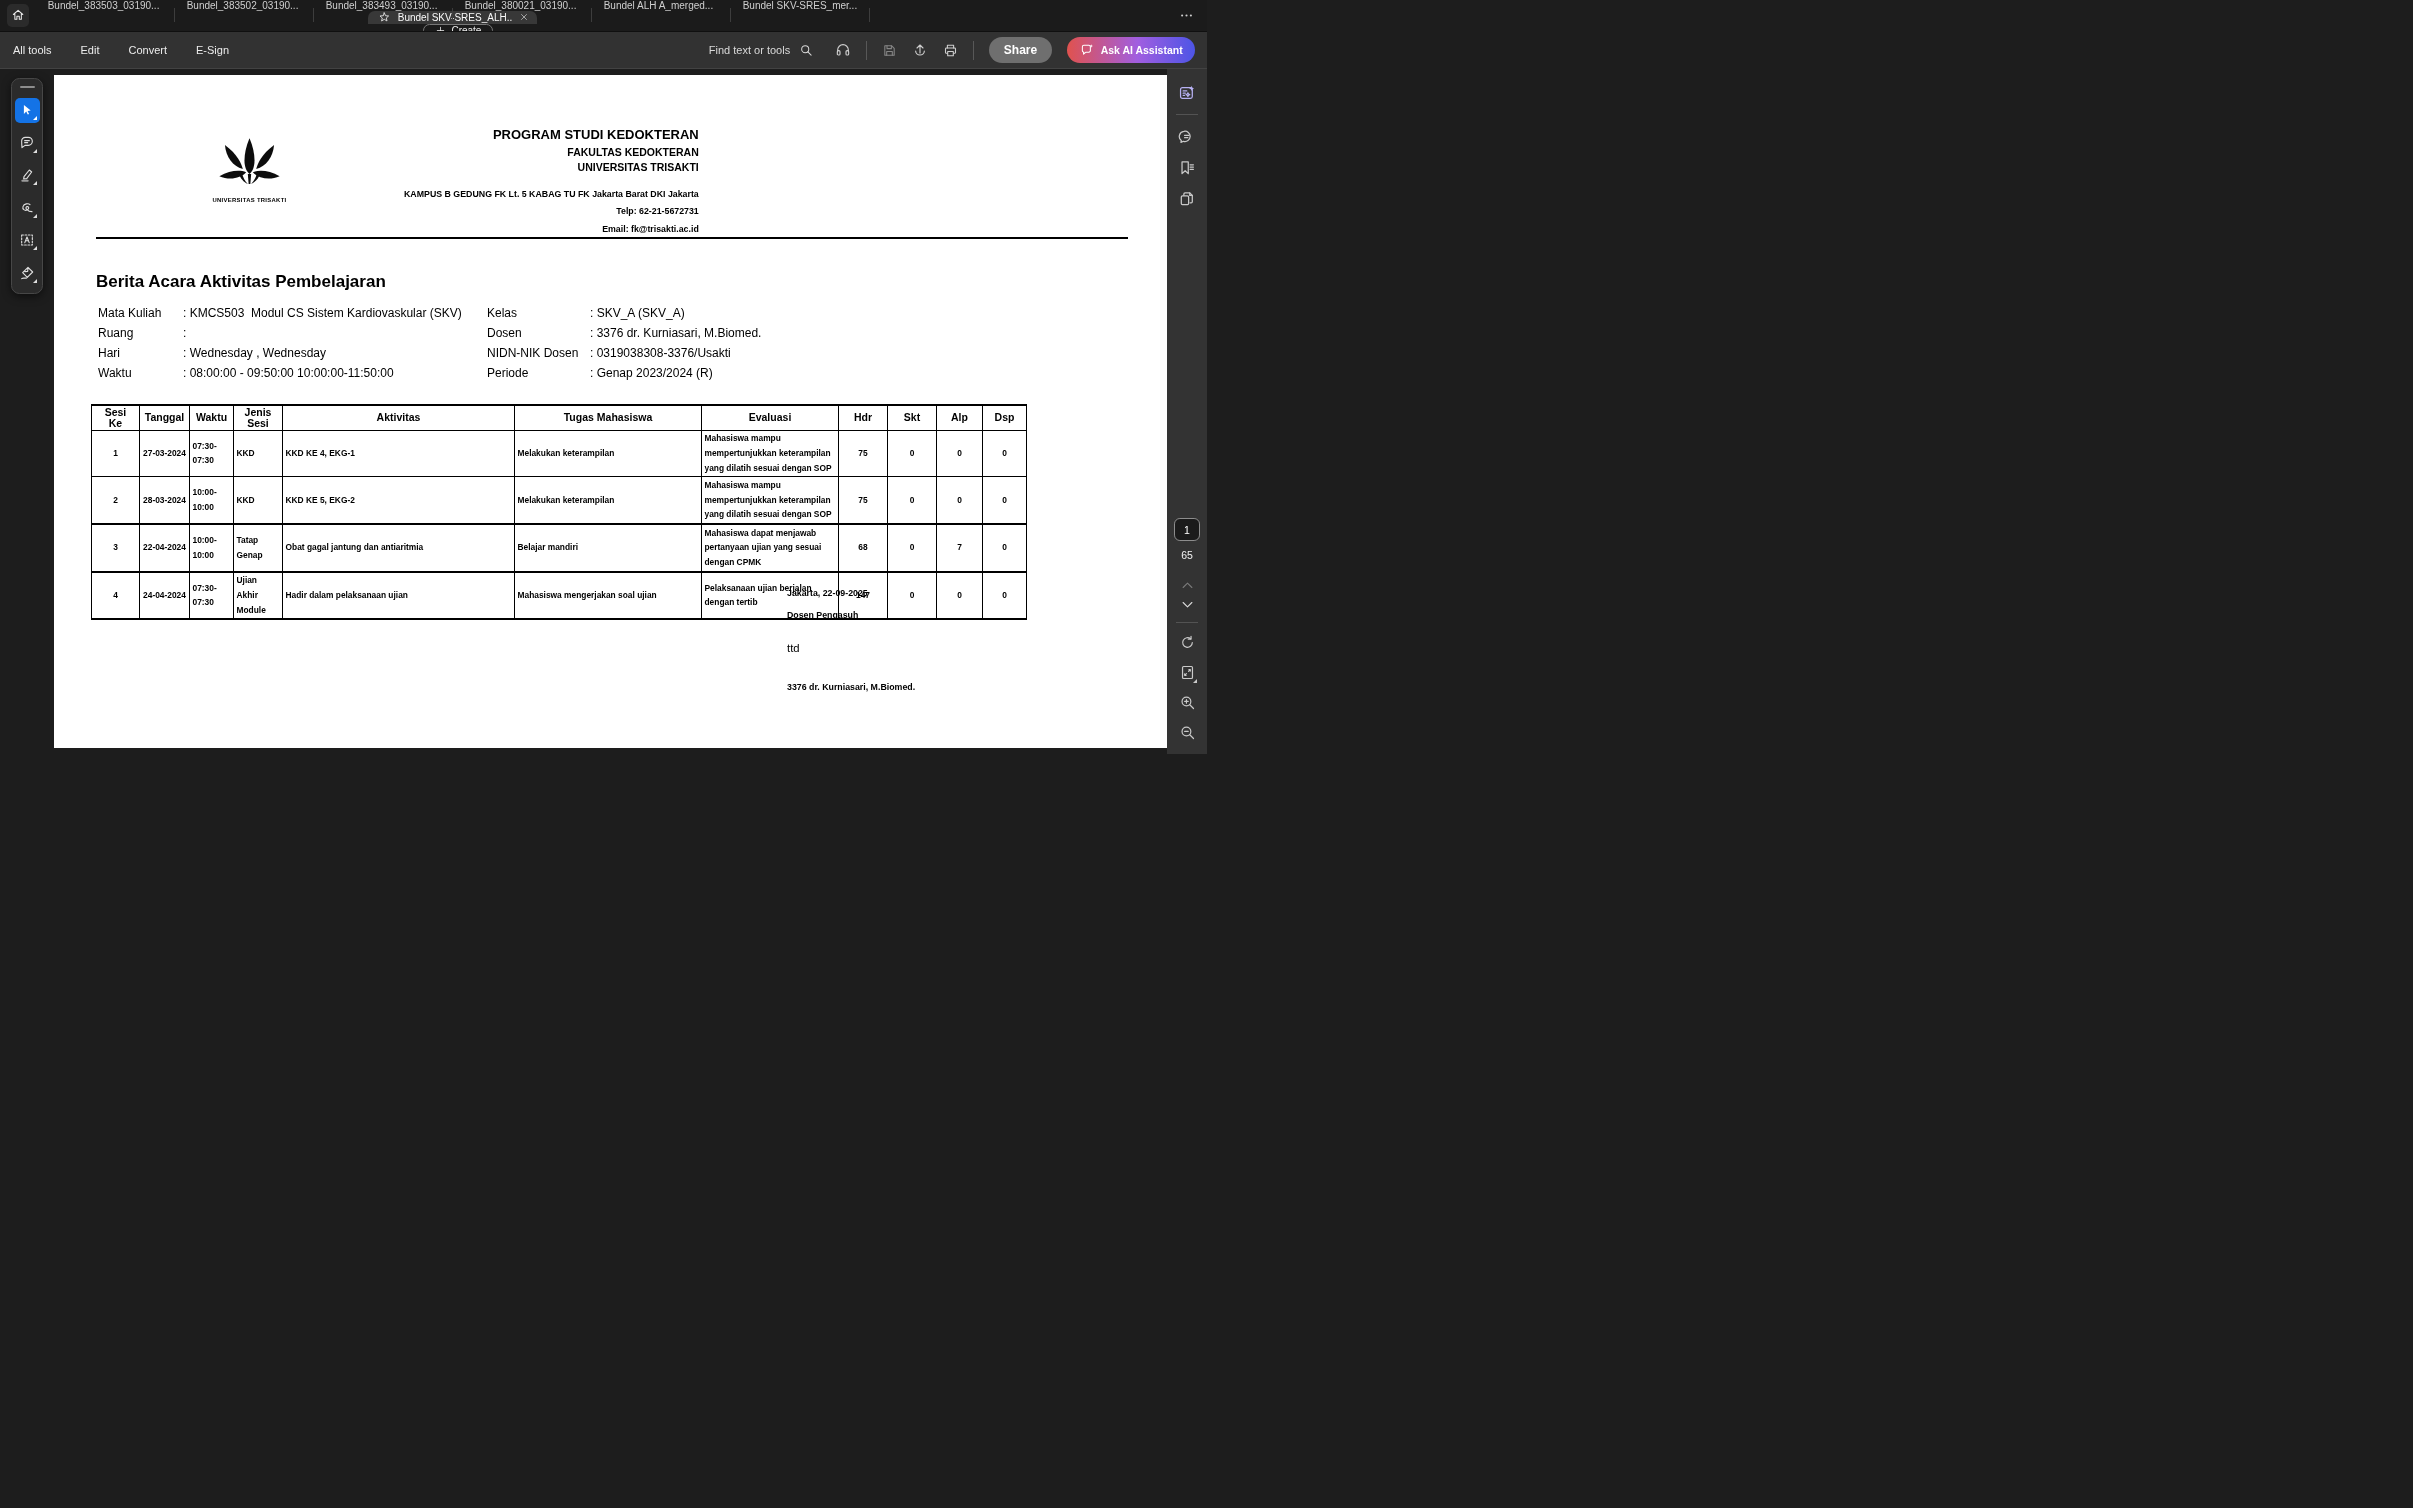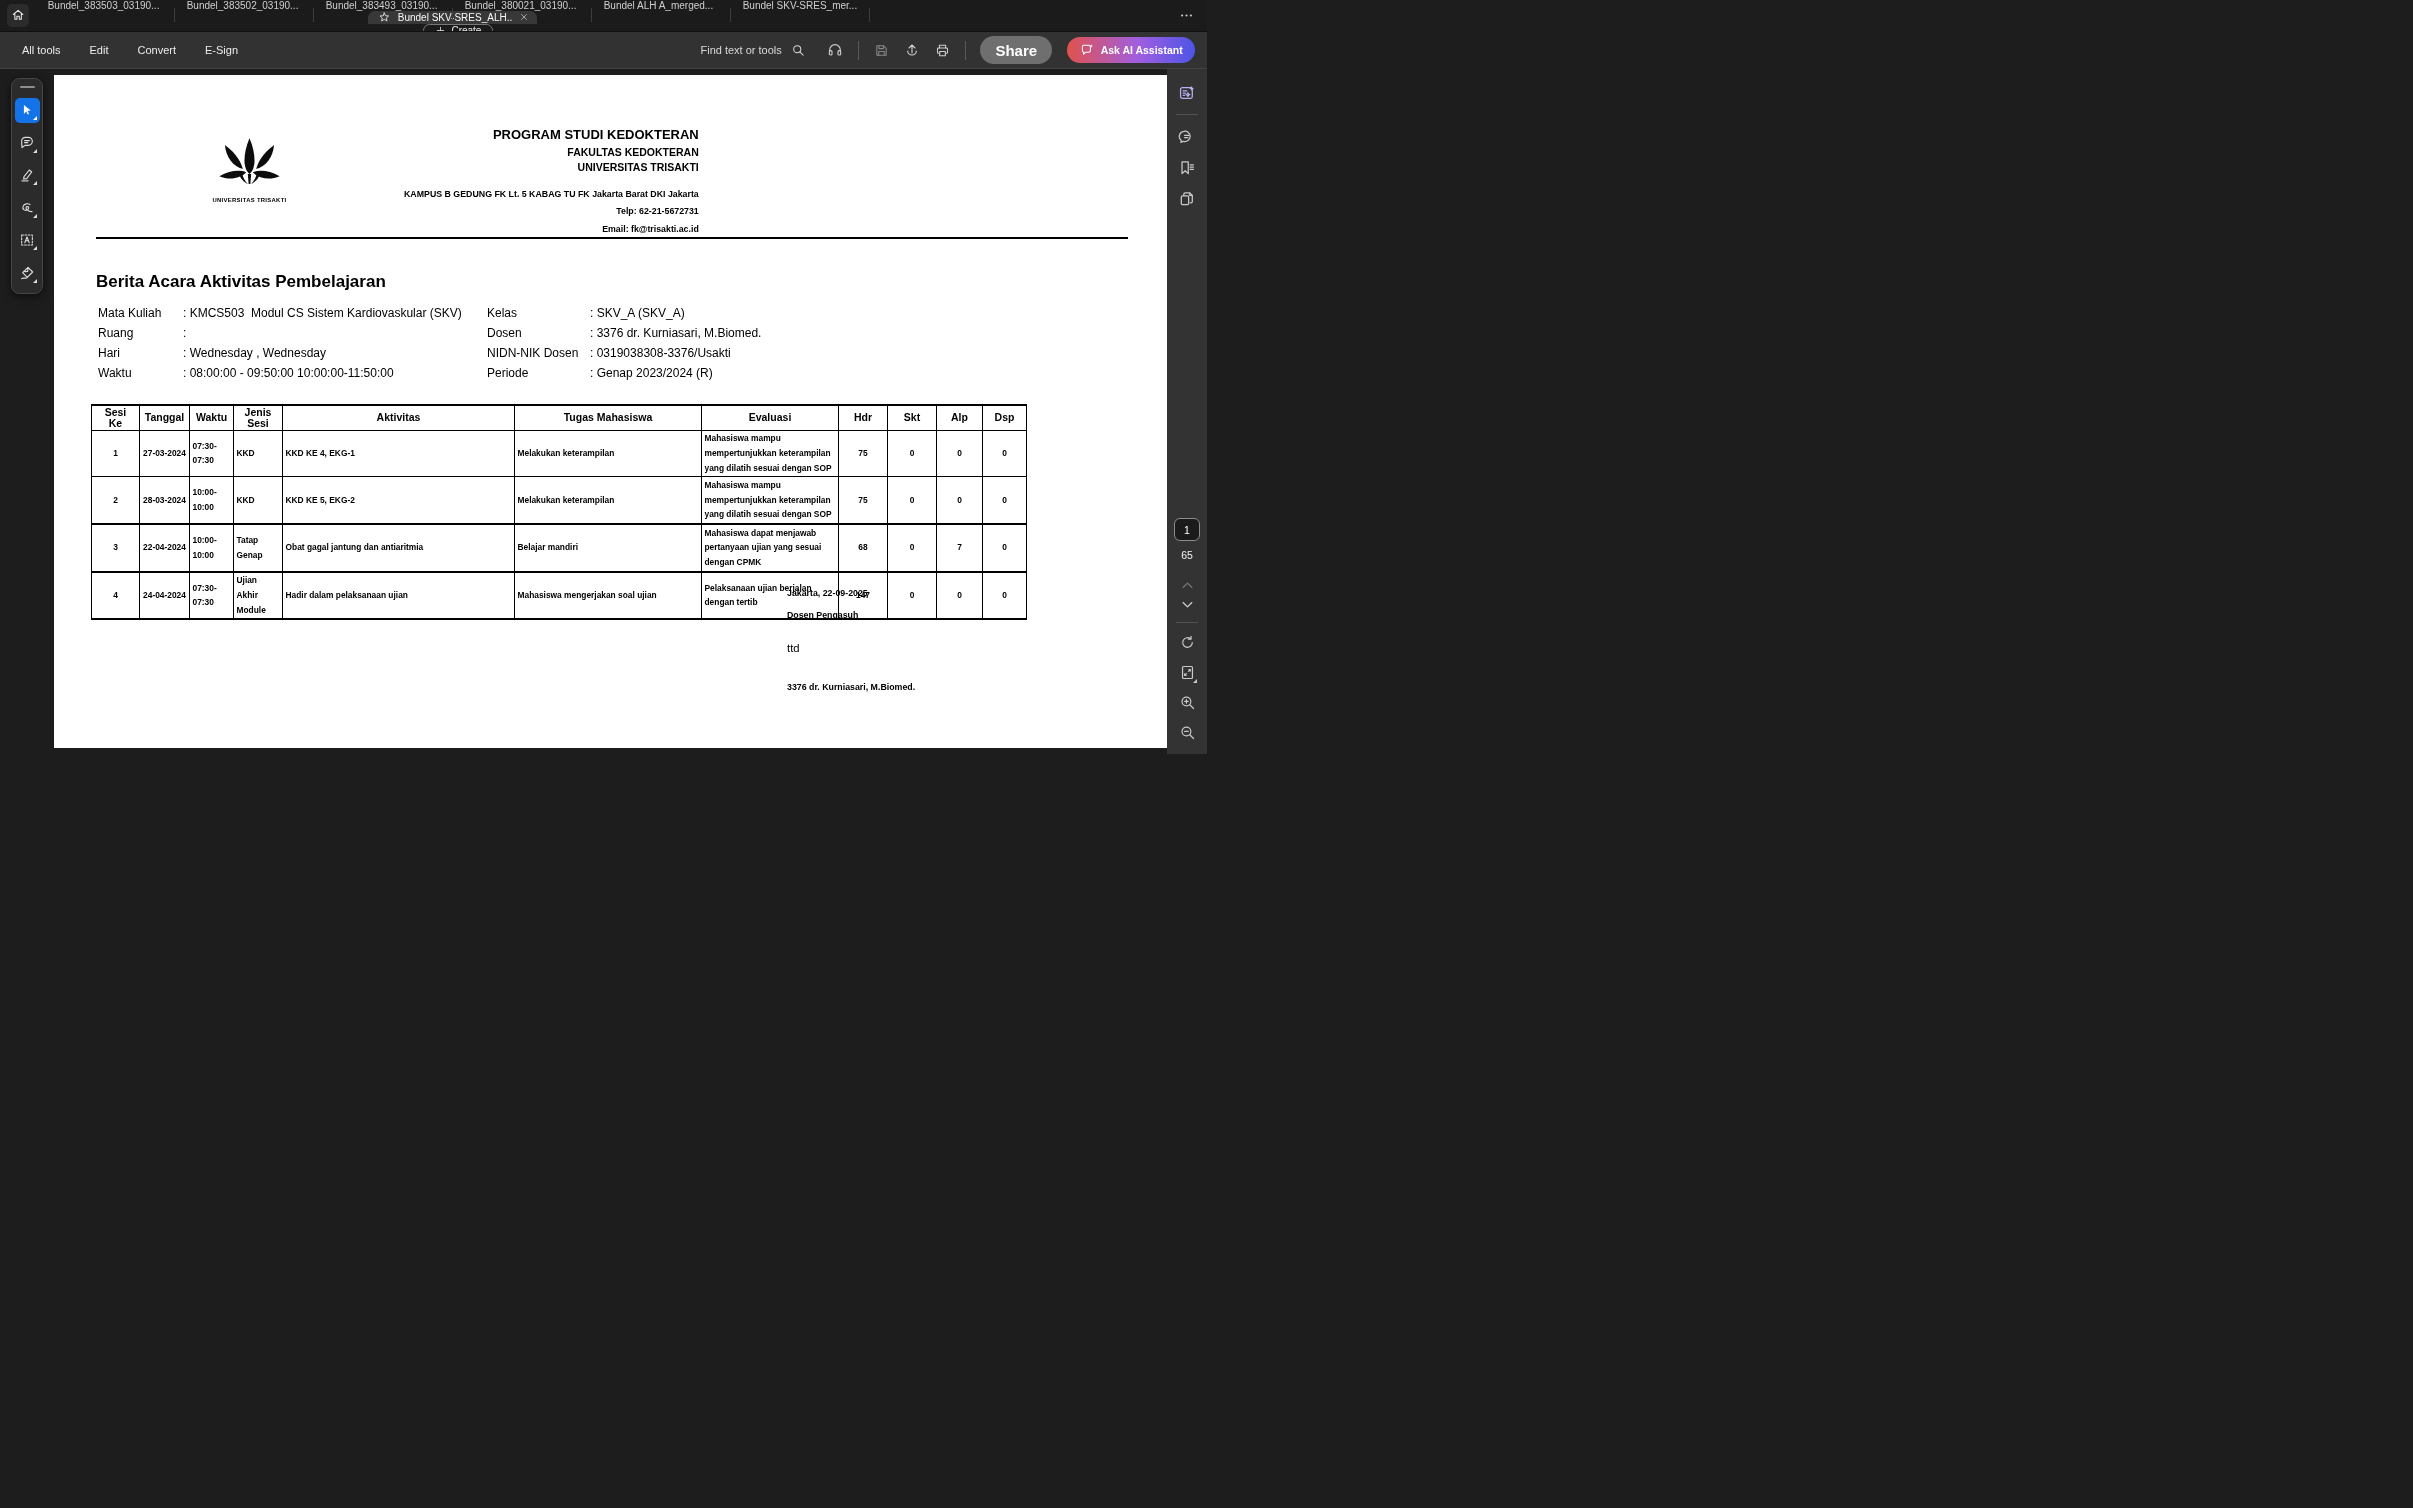--- a/index.html
+++ b/index.html
@@ -16,27 +16,27 @@
   .tab::after { content:''; position:absolute; right:0; top:8.4px; height:13.4px; width:0.8px; background:#3d3d3d; }
   .tab-active { width:169px; height:100%; background:#383838; border-radius:6.7px 6.7px 0 0; color:#fafafa; display:flex; align-items:center; gap:6.7px; padding:0 8.4px 0 10px; font-size:10px; }
   .tab-active .lbl { flex:1; white-space:nowrap; overflow:hidden; }
   .tab-active .star { color:#e4e4e4; flex:none; }
   .tab-active .x { color:#d0d0d0; flex:none; }
   .create-btn { margin-left:10px; height:22.6px; border:0.8px solid #787878; border-radius:6.7px; display:flex; align-items:center; gap:5.9px; padding:0 11px; font-size:10px; color:#ececec;text-align:center; }
   .tb-overflow { margin-left:auto; margin-right:13.4px; color:#cfcfcf; display:flex; }
 
   
   .toolbar { position:absolute; top:31px; left:0; right:0; height:38px; background:#323232; border-top:0.8px solid #101010; border-bottom:0.8px solid #424242; display:flex; align-items:center; }
-  .menus { display:flex; gap:29px; margin-left:22px; font-size:11px; color:#ececec;align-items:center; }
+  .menus { display:flex; gap:29px; margin-left:13px; font-size:11px; color:#ececec;align-items:center; }
   .toolbar-right { margin-left:auto; display:flex; align-items:center; gap:15px; margin-right:11.7px; }
   .findbar { display:flex; align-items:center; gap:9.2px; font-size:11px; color:#d9d9d9; margin-right:6.7px; }
   .tbi { color:#cfcfcf; }
   .tbi.dim { color:#868686; }
   .vdiv { width:0.8px; height:19px; background:#585858; }
-  .share-btn { background:#6f6f6f; color:#fff; font-size:15px; font-weight:bold; padding:5.9px 15px; border-radius:14.2px; }
+  .share-btn { background:#6f6f6f; color:#fff; font-size:12px; font-weight:bold; padding:5.9px 15px; border-radius:14.2px; }
   .ai-btn { background:linear-gradient(90deg,#e0524e 0%,#a15ee0 55%,#4d55e6 100%); color:#fff; font-size:10.5px; font-weight:bold; padding:5.9px 12.6px; border-radius:14.2px; display:flex; gap:6.7px; align-items:center; }
 
   
   .main { position:absolute; top:69px; bottom:0; left:0; right:0; }
   .viewport { position:absolute; top:0; bottom:0; left:0; right:40px; background:#1d1d1d; }
   .page { position:absolute; left:54px; right:0; top:5.9px; bottom:5.9px; background:#fff; color:#000; }
 
   
   .quicktools { position:absolute; left:11px; top:9.2px; width:32px; background:#2b2b2b; border:0.8px solid #474747; border-radius:8.4px; box-shadow:0 2.5px 8.4px rgba(0,0,0,.55); display:flex; flex-direction:column; align-items:center; padding:6.7px 0 8.4px; gap:7.5px; z-index:6; }
   .qt-handle { width:15px; height:2.5px; border-radius:1.7px; background:#8d8d8d; margin-bottom:1.7px; }

